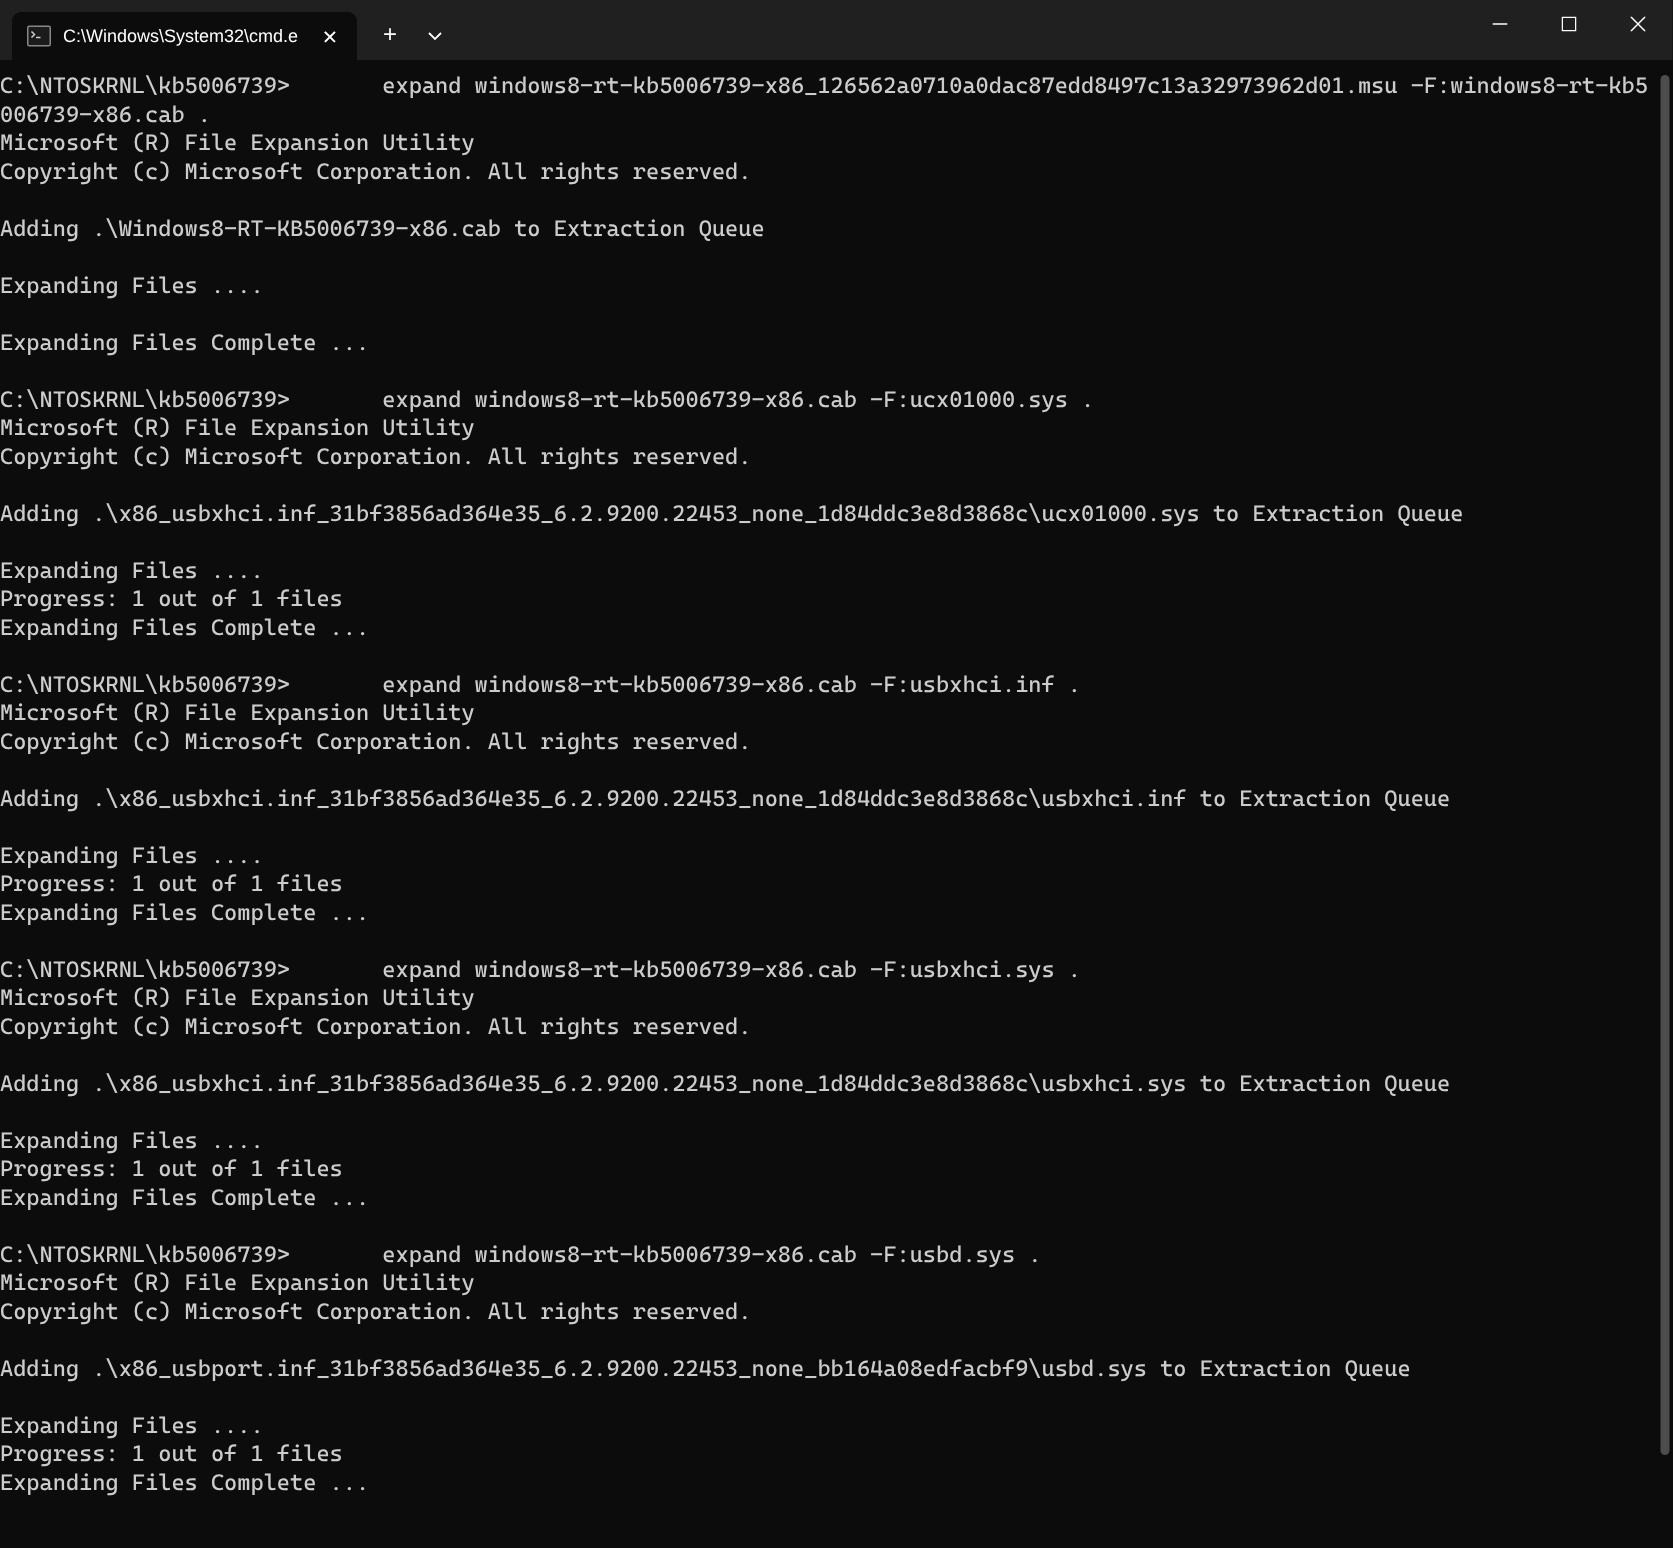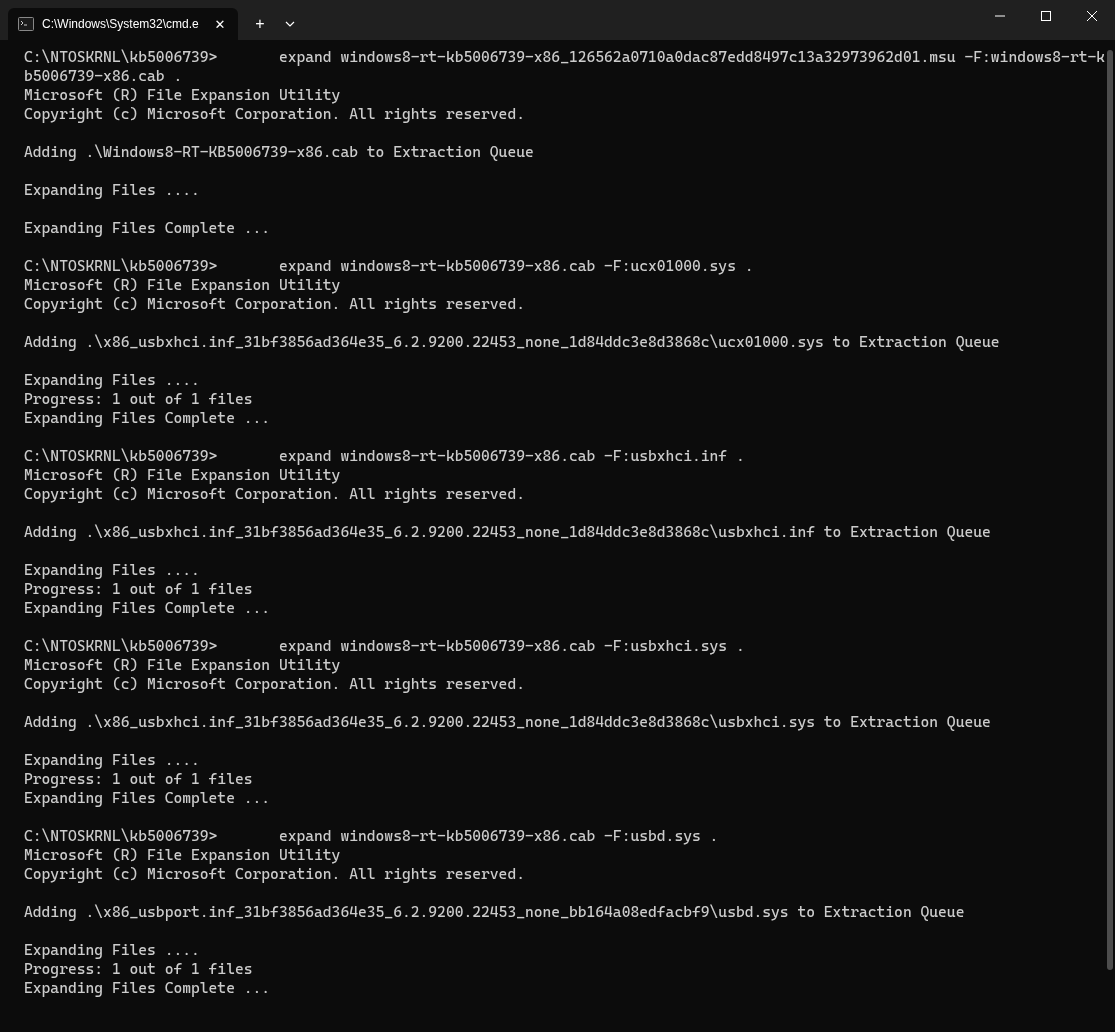--- a/index.html
+++ b/index.html
@@ -97,21 +97,21 @@
   }
   .winbtn svg { width: 10px; height: 10px; stroke: #ffffff; fill: none; stroke-width: 1; }
   .winbtn.close svg { width: 10px; height: 10px; }
   .terminal {
     position: absolute;
     top: 40px;
     left: 0;
     right: 0;
     bottom: 0;
     background: #0c0c0c;
-    padding: 8px 8px 8px 24px;
+    padding: 8px 8px 8px 0;
     font-size: 15px;
     line-height: 19px;
     white-space: pre-wrap;
     word-break: break-all;
     overflow: hidden;
   }
   .scrollbar {
     position: absolute;
     right: 2px;
     top: 50px;

